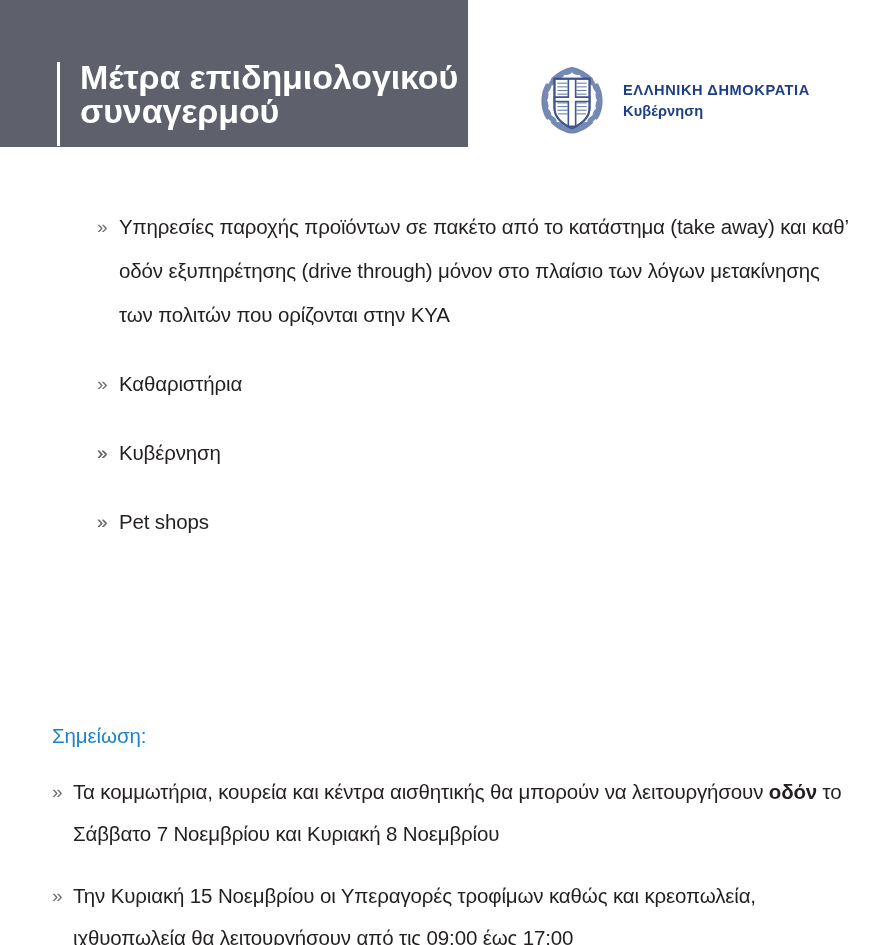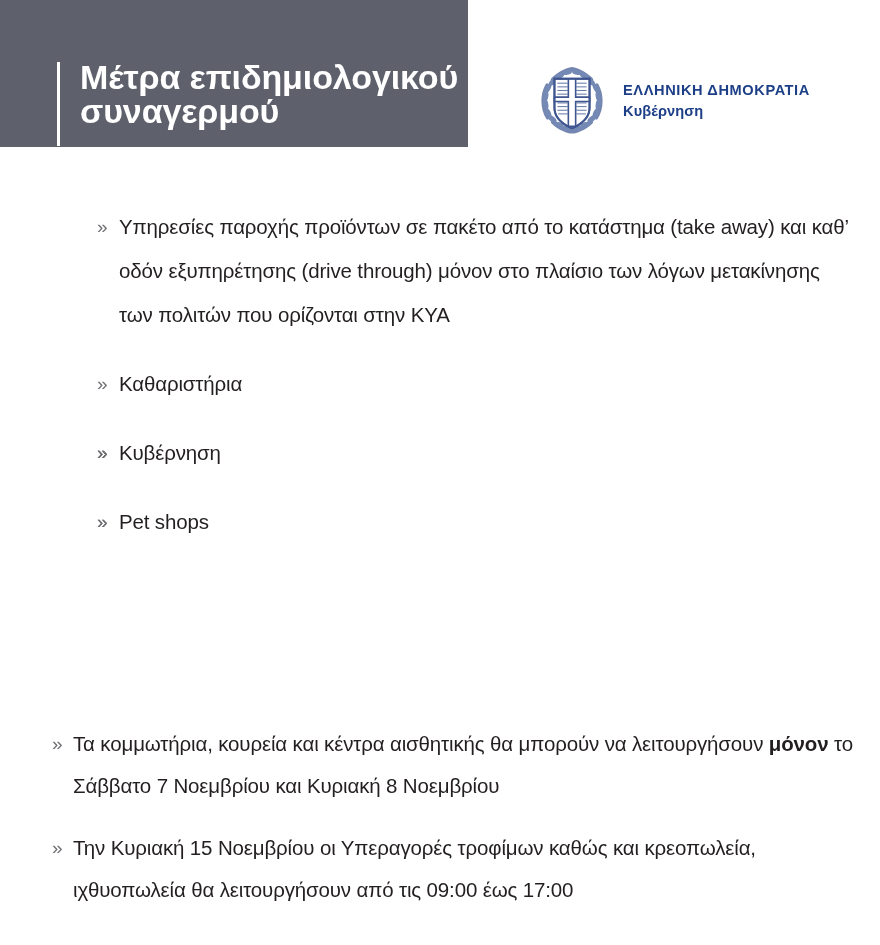--- a/index.html
+++ b/index.html
@@ -251,19 +251,20 @@
       <div class="li"><span class="marker">»</span><span><span>Υπηρεσίες παροχής προϊόντων σε πακέτο από το κατάστημα (take away) και καθ’ οδόν εξυπηρέτησης (drive through) μόνον στο πλαίσιο των λόγων μετακίνησης των πολιτών που ορίζονται στην ΚΥΑ</span></span></div>
       <div class="li"><span class="marker">»</span><span><span>Καθαριστήρια</span></span></div>
       <div class="li"><span class="marker">»</span></div>
       <div class="li"><span class="marker">»</span></div>
       <div class="li"><span class="marker">»</span><span><span>Κυβέρνηση</span></span></div>
       <div class="li"><span class="marker">»</span></div>
       <div class="li"><span class="marker">»</span><span><span>Pet shops</span></span></div>
     </div>
 
   <div class="note-block">
+    <p class="note-title">Σημείωση:</p>
     <div class="note-list" id="note-list">
-        <div class="li"><span class="marker">»</span><span><span>Τα κομμωτήρια, κουρεία και κέντρα αισθητικής θα μπορούν να λειτουργήσουν </span><b>μόνον</b><span> το Σάββατο 7 Νοεμβρίου και Κυριακή 8 Νοεμβρίου</span></span></div>
+        <div class="li"><span class="marker">»</span><span><span>Τα κομμωτήρια, κουρεία και κέντρα αισθητικής θα μπορούν να λειτουργήσουν </span><b>οδόν</b><span> το Σάββατο 7 Νοεμβρίου και Κυριακή 8 Νοεμβρίου</span></span></div>
         <div class="li"><span class="marker">»</span><span><span>Την Κυριακή 15 Νοεμβρίου οι Υπεραγορές τροφίμων καθώς και κρεοπωλεία, ιχθυοπωλεία θα λειτουργήσουν από τις 09:00 έως 17:00</span></span></div>
       </div>
   </div>
 
 </div>
 
 </body></html>

